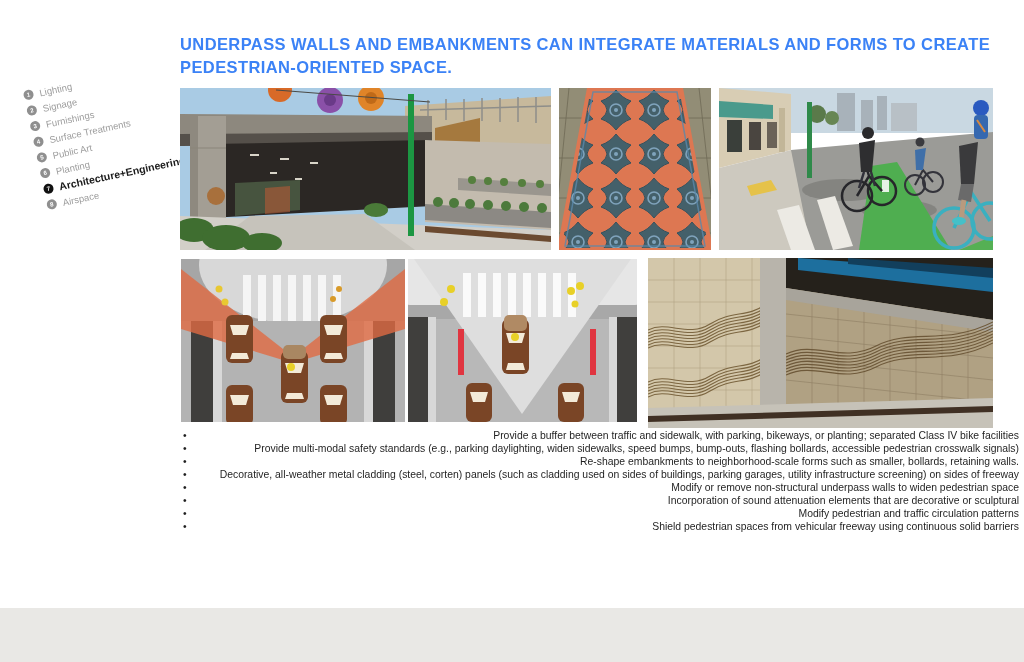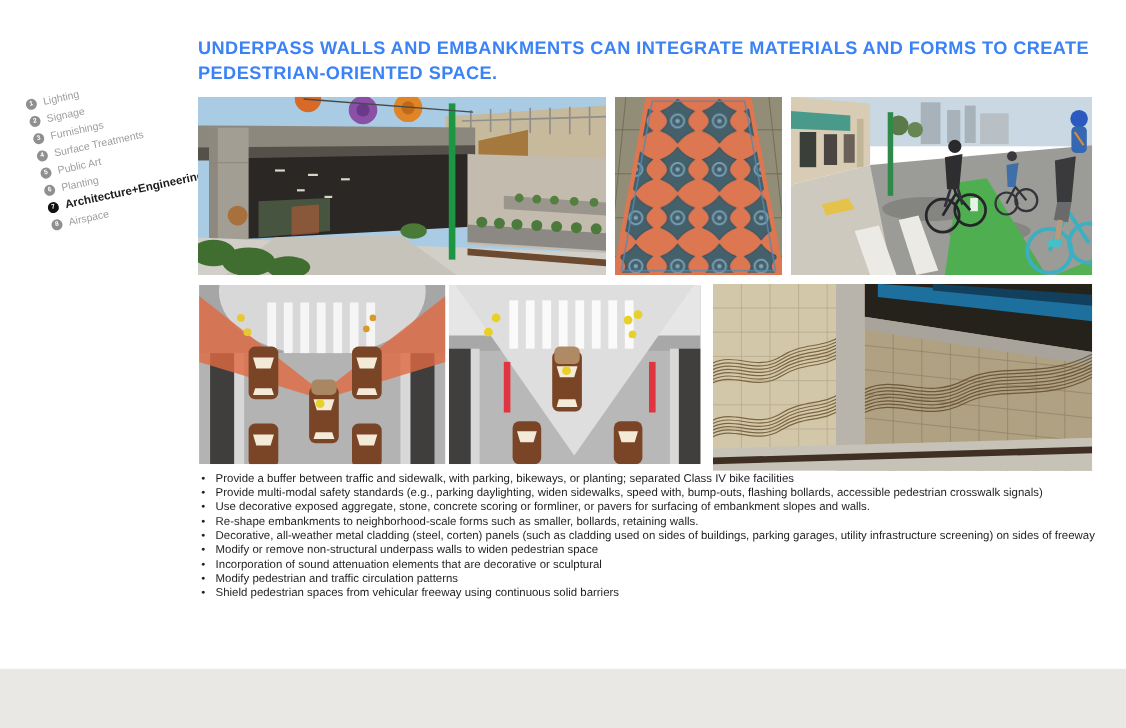--- a/index.html
+++ b/index.html
@@ -36,21 +36,21 @@
   #ph3{left:719px;top:88px;width:274px;height:162px;}
   #dg1{left:181px;top:259px;width:224px;height:163px;}
   #dg2{left:408px;top:259px;width:229px;height:163px;}
   #ph4{left:648px;top:258px;width:345px;height:170px;}
   
   .bullets{
     position:absolute;left:181px;top:429px;width:838px;
     margin:0;padding:0;list-style:none;
     font-size:10.4px;line-height:13px;color:#1f1f1f;
   }
-  .bullets li{position:relative;padding-left:15px;}
+  .bullets li{position:relative;padding-left:15px;text-align:right;}
   .bullets li::before{content:"•";position:absolute;left:2px;top:0;color:#1f1f1f;}
   
   .footer{
     position:absolute;left:0;top:608px;width:1024px;height:54px;
     background:#e9e8e5;
   }
 </style>
 </head>
 <body>
 
@@ -452,22 +452,21 @@
   <rect x="112" y="0" width="26" height="170" fill="#b8b4ab"></rect>
   <g>
     <polygon points="0,150 345,140 345,170 0,170" fill="#c6c2b8"></polygon>
     <polygon points="0,158 345,148 345,154 0,164" fill="#403024"></polygon>
   </g>
 </svg>
 </div>
 
 <ul class="bullets">
   <li><span>Provide a buffer between traffic and sidewalk, with parking, bikeways, or planting; separated Class IV bike facilities</span></li>
-  <li><span>Provide multi-modal safety standards (e.g., parking daylighting, widen sidewalks, speed with, bump-outs, flashing bollards, accessible pedestrian crosswalk signals)</span></li>
-  <li><span>Use decorative exposed aggregate, stone, concrete scoring or formliner, or pavers for surfacing of embankment slopes and walls.</span></li>
+  <li><span>Provide multi-modal safety standards (e.g., parking daylighting, widen sidewalks, speed bumps, bump-outs, flashing bollards, accessible pedestrian crosswalk signals)</span></li>
   <li><span>Re-shape embankments to neighborhood-scale forms such as smaller, bollards, retaining walls.</span></li>
   <li><span>Decorative, all-weather metal cladding (steel, corten) panels (such as cladding used on sides of buildings, parking garages, utility infrastructure screening) on sides of freeway</span></li>
   <li><span>Modify or remove non-structural underpass walls to widen pedestrian space</span></li>
   <li><span>Incorporation of sound attenuation elements that are decorative or sculptural</span></li>
   <li><span>Modify pedestrian and traffic circulation patterns</span></li>
   <li><span>Shield pedestrian spaces from vehicular freeway using continuous solid barriers</span></li>
 </ul>
 
 <div class="footer">
   

